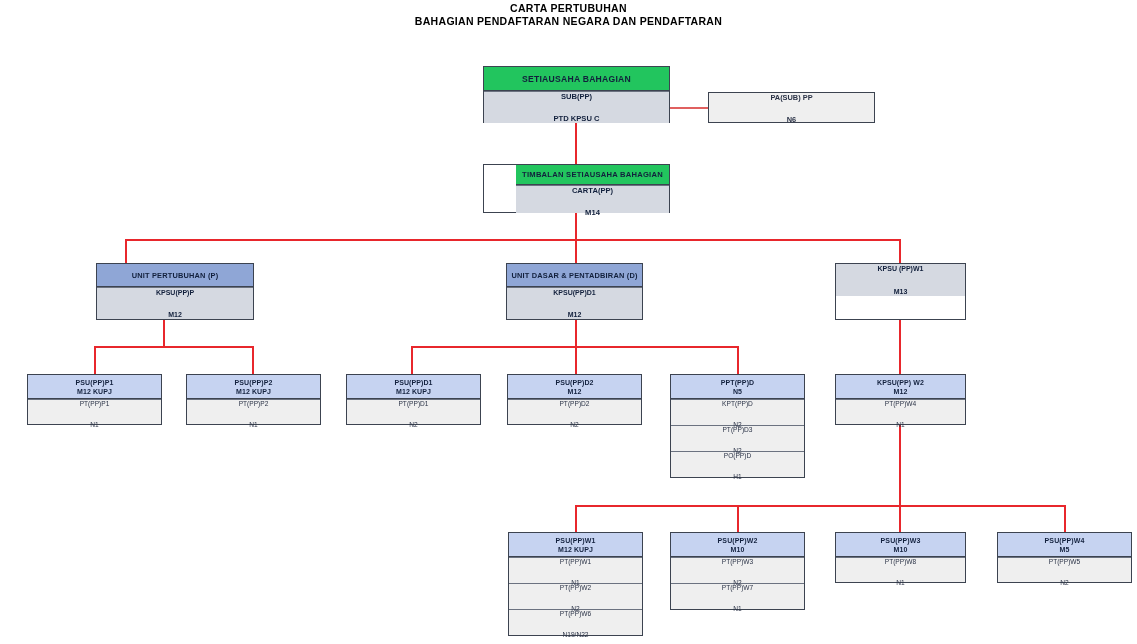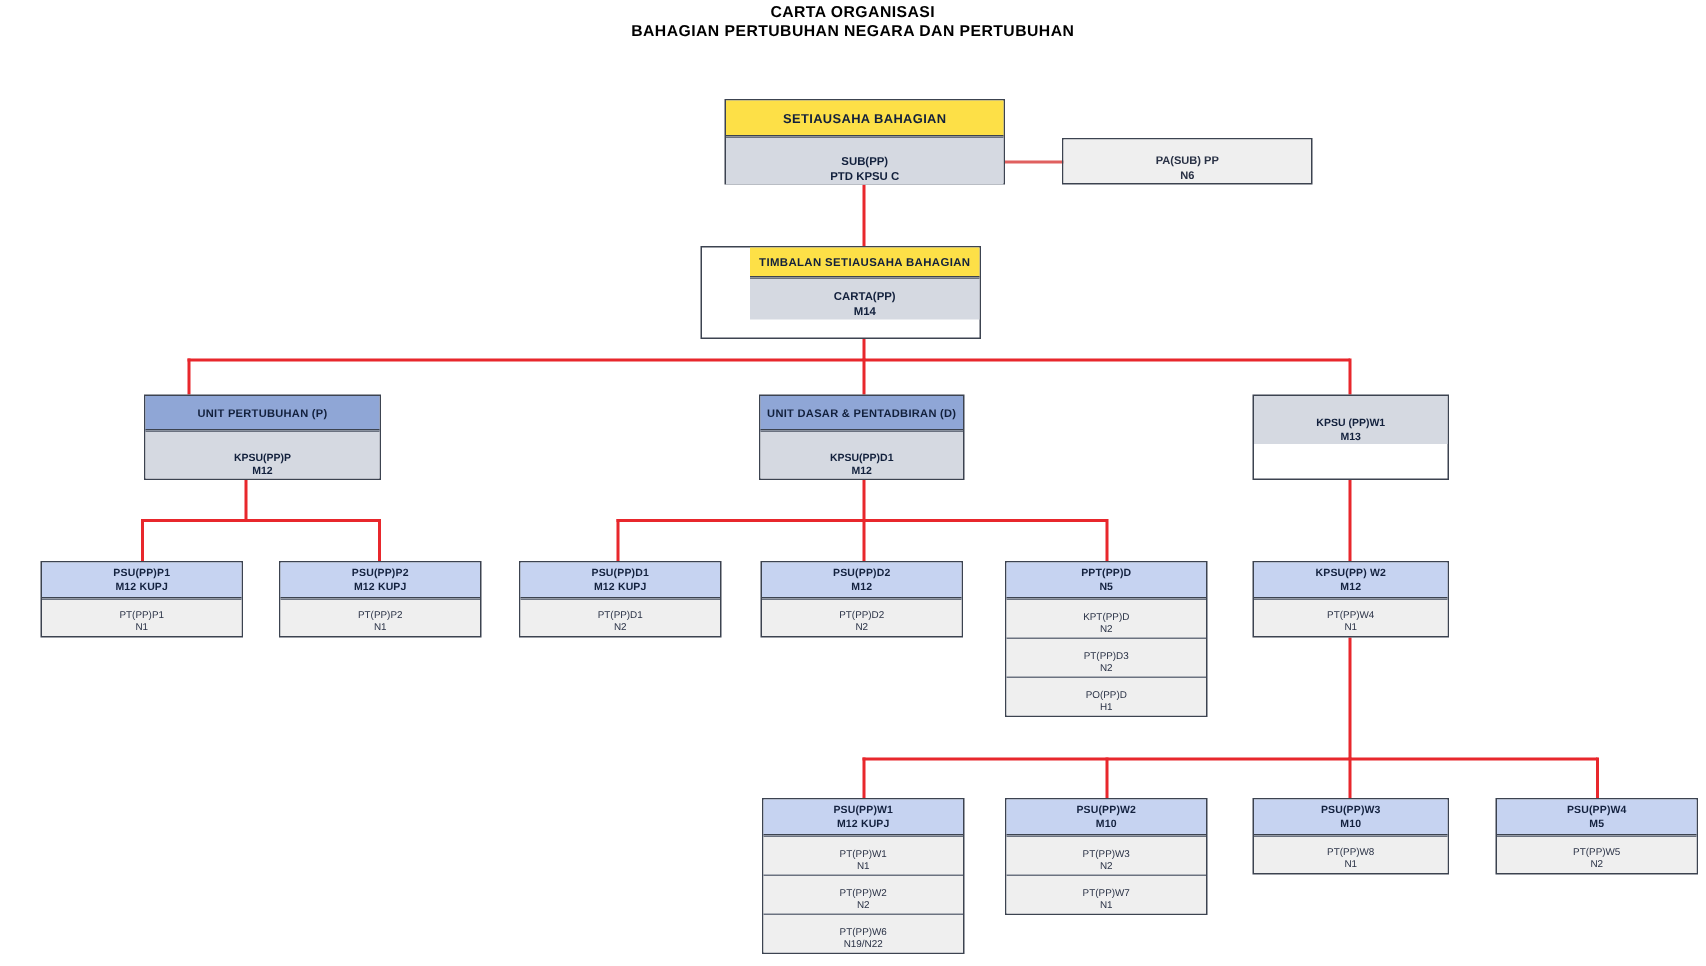--- a/index.html
+++ b/index.html
@@ -40,50 +40,51 @@
     box-sizing:border-box;
     border-bottom:1px solid #3c4350;
     text-align:center;
     font-weight:bold;
     display:flex;flex-direction:column;align-items:center;justify-content:center;
     white-space:pre-line;
   }
   .node .rw{
     box-sizing:border-box;
     text-align:center;
-    display:flex;flex-direction:column;align-items:center;justify-content:flex-end;
+    display:flex;flex-direction:column;align-items:center;justify-content:space-between;
     white-space:pre-line;
     border-top:1px solid #6b7280;
+    gap:12px;
   }
   .node .rw:first-of-type{border-top:none;}
 
   
-  .lvl-top .hd{background:#fde047;color:#12203c;font-size:8.6px;letter-spacing:.25px;}
+  .lvl-top .hd{background:#22c55e;color:#12203c;font-size:8.6px;letter-spacing:.25px;}
   .lvl-top .rw{background:#d5d9e1;color:#12203c;font-size:7.6px;font-weight:bold;line-height:10px;}
 
   
   .lvl-unit .hd{background:#8fa6d6;color:#12203c;font-size:7.4px;letter-spacing:.2px;}
   .lvl-unit .rw{background:#d5d9e1;color:#12203c;font-size:7px;font-weight:bold;line-height:9px;}
 
   
   .lvl-sub .hd{background:#c6d3f1;color:#13213e;font-size:7px;line-height:9px;letter-spacing:.1px;}
   .lvl-sub .rw{background:#efefef;color:#2a3246;font-size:6.6px;line-height:8.6px;}
 
   
   .lvl-plain{border:1px solid #3c4350;background:#efefef;}
   .lvl-plain .rw{background:#efefef;color:#2a3246;font-size:7.4px;font-weight:bold;line-height:10px;border-top:none;}
 </style>
 </head>
 <body>
 
 <div id="chart">
 
   <div class="title-block" style="top:2px;">
-    <span class="title-line1">CARTA ORGANISASI</span>
-    <span class="title-line2">BAHAGIAN PERTUBUHAN NEGARA DAN PERTUBUHAN</span>
+    <span class="title-line1">CARTA PERTUBUHAN</span>
+    <span class="title-line2">BAHAGIAN PENDAFTARAN NEGARA DAN PENDAFTARAN</span>
   </div>
 
   <div class="ln h thin" style="left:670px;top:107px;width:66px;"></div>
 
   <div class="ln v" style="left:575px;top:123px;height:42px;"></div>
 
   <div class="ln v" style="left:575px;top:213px;height:27px;"></div>
 
   <div class="ln h" style="left:125px;top:239px;width:775px;"></div>
 
@@ -119,21 +120,21 @@
     </div>
   </div>
 
   <div class="node lvl-plain" style="left:708px;top:92px;width:167px;height:31px;">
     <div class="rw" style="height:29px;">
       <span>PA(SUB) PP</span>
       <span>N6</span>
     </div>
   </div>
 
-  <div class="node lvl-top" style="left:467px;top:164px;width:187px;height:62px;padding-left:32px;">
+  <div class="node lvl-top" style="left:483px;top:164px;width:187px;height:49px;padding-left:32px;">
     <div class="hd" style="height:20px;font-size:7.6px;">TIMBALAN SETIAUSAHA BAHAGIAN</div>
     <div class="rw" style="height:28px;">
       <span>CARTA(PP)</span>
       <span>M14</span>
     </div>
   </div>
 
   <div class="node lvl-unit" style="left:96px;top:263px;width:158px;height:57px;">
     <div class="hd" style="height:23px;">UNIT PERTUBUHAN (P)</div>
     <div class="rw" style="height:32px;">

